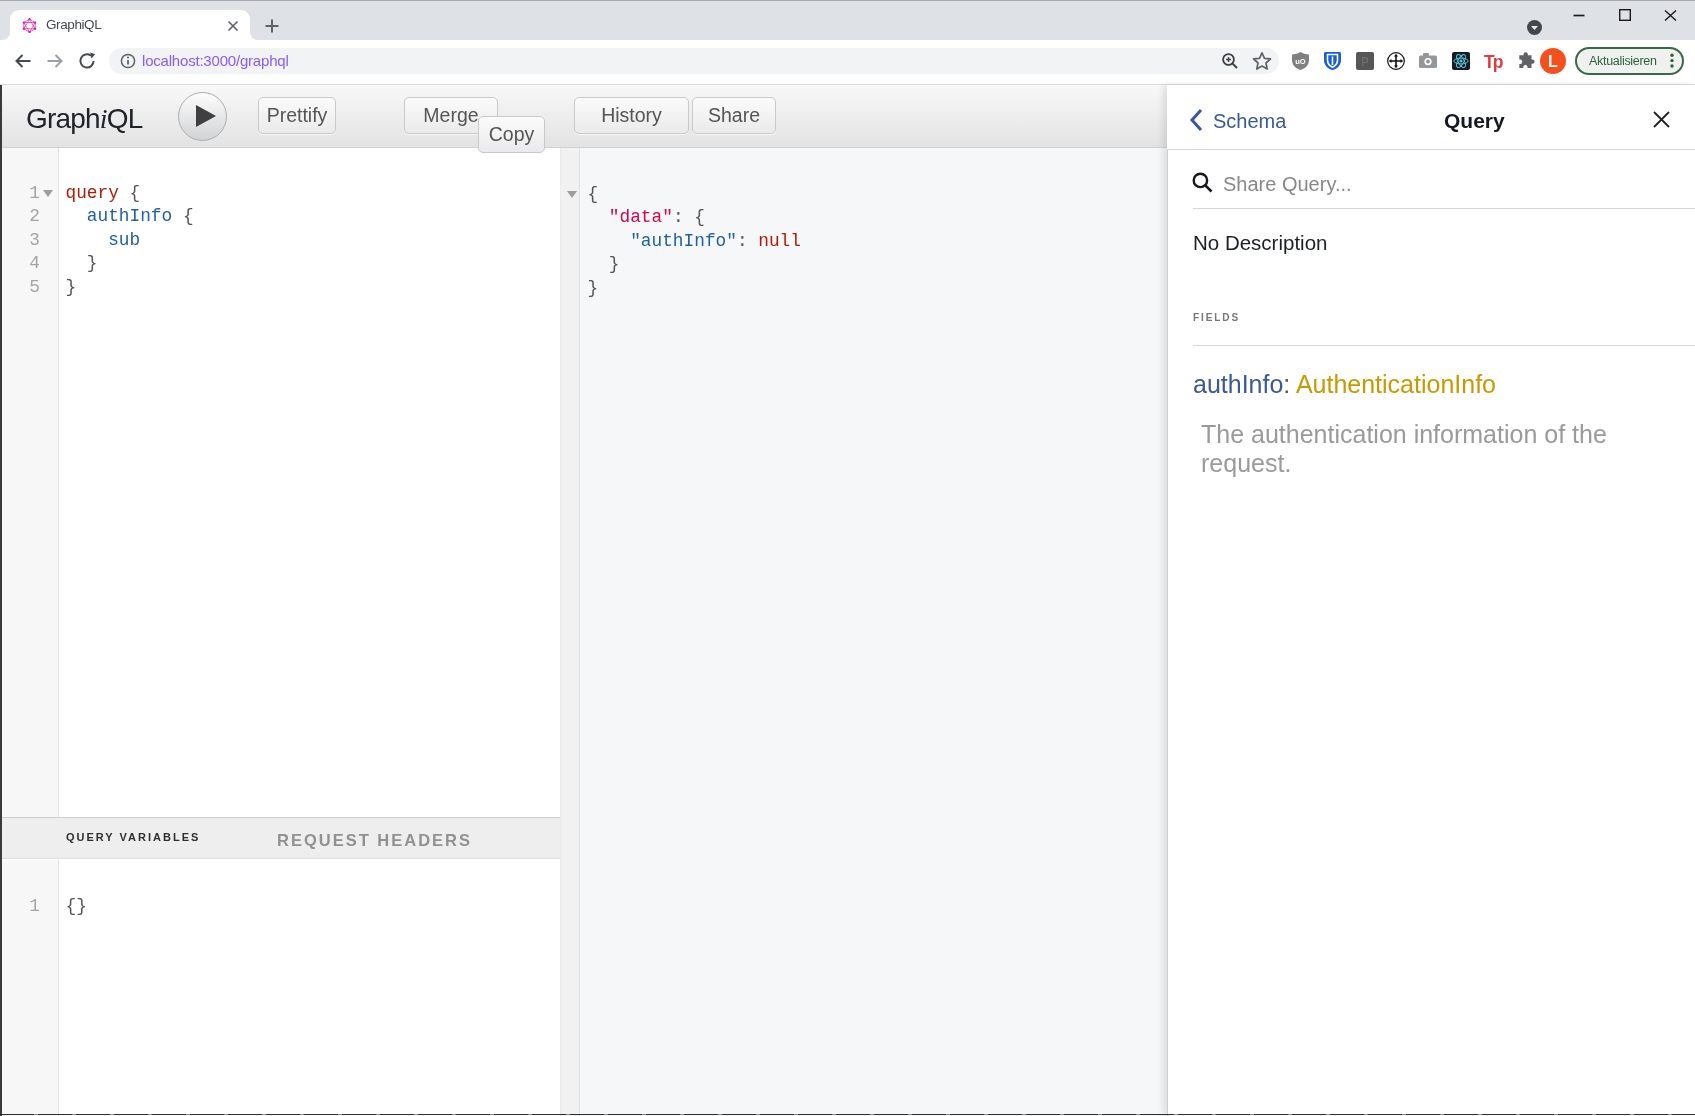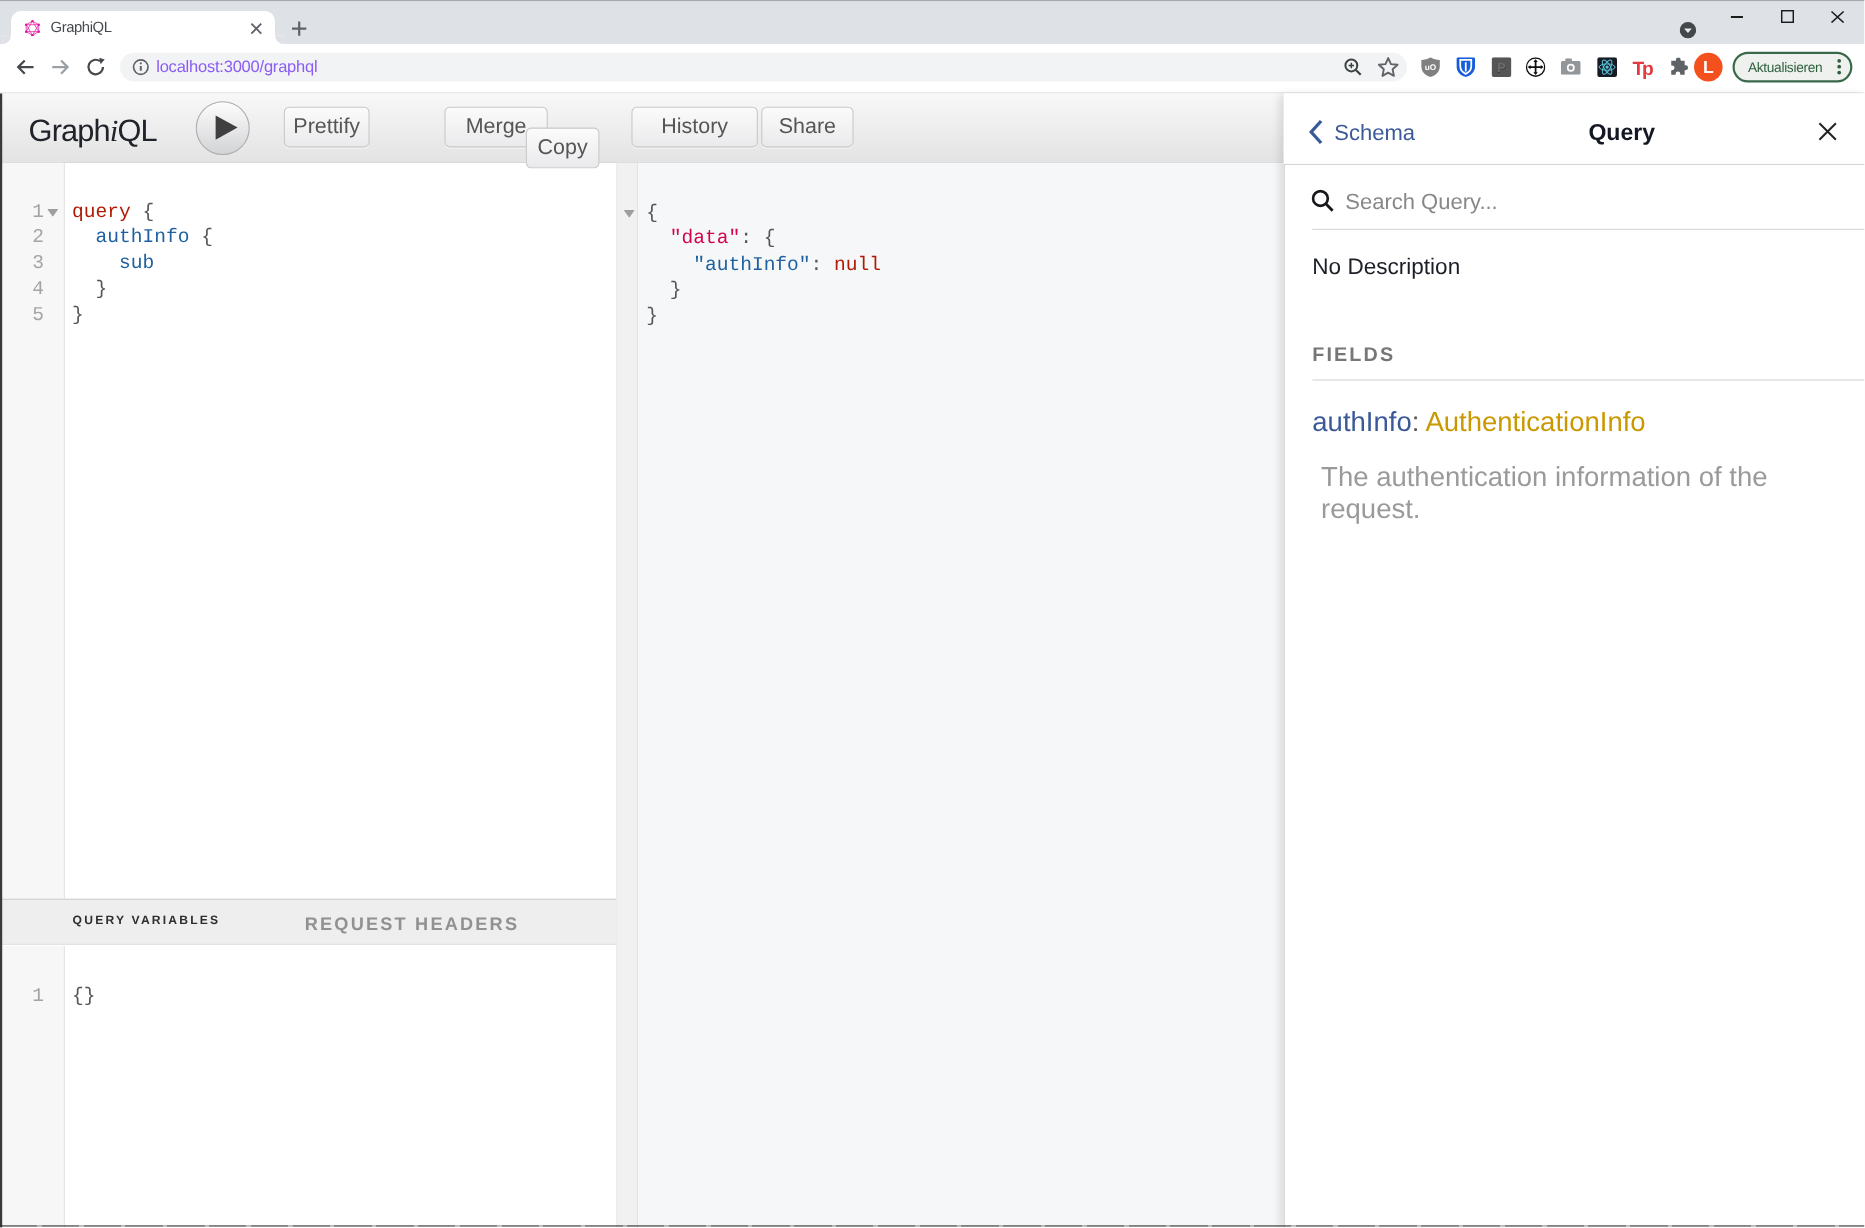--- a/index.html
+++ b/index.html
@@ -43,21 +43,21 @@
 .pun { color:#555; }
 .def { color:#D2054E; }
 
 #docpanel { left:1167px; top:85px; width:528px; height:1031px; background:#fff; border-left:1px solid #cfcfcf; box-shadow:-4px 0 7px rgba(0,0,0,0.10); }
 #dochead { left:1167px; top:85px; width:528px; height:65px; background:#fff; border-bottom:1px solid #d6d6d6; }
 #schema { left:1213px; top:110px; font-size:20px; color:#3B5998; }
 #qtitle { left:1444px; top:109px; font-size:21px; font-weight:bold; color:#141823; }
 #searchph { left:1223px; top:173px; font-size:20px; color:#888; }
 #searchline { left:1193px; top:208px; width:502px; height:1px; background:#d6d6d6; }
 #nodesc { left:1193px; top:231px; font-size:20.5px; color:#1c1f26; }
-#fields { left:1193px; top:312px; font-size:18px; font-weight:bold; letter-spacing:1.9px; color:#777; }
+#fields { left:1193px; top:312px; font-size:10px; font-weight:bold; letter-spacing:1.9px; color:#777; }
 #fieldline { left:1193px; top:345px; width:502px; height:1px; background:#d6d6d6; }
 #fielditem { left:1193px; top:370px; font-size:25px; }
 #fielddesc { left:1201px; top:420px; font-size:25px; color:#9a9a9a; }
 .fname { color:#3B5998; }
 .ftype { color:#CA9800; }
 #leftedge { left:0; top:85px; width:1.5px; height:1031px; background:#3a3a3a; }
 #botline { left:0px; top:1113.5px; width:1695px; height:1.8px; background:repeating-linear-gradient(90deg,#2e2e2e 0 34px,rgba(46,46,46,0.55) 34px 38px); }
 </style>
 </head>
 <body>
@@ -107,21 +107,21 @@
 <div class="abs mono" id="rcode"><span class="pun">{</span>
   <span class="def">"data"</span><span class="pun">: {</span>
     <span class="prop">"authInfo"</span><span class="pun">:</span> <span class="kw">null</span>
   <span class="pun">}</span>
 <span class="pun">}</span></div>
 
 <div class="abs" id="docpanel"></div>
 <div class="abs" id="dochead"></div>
 <div class="abs" id="schema">Schema</div>
 <div class="abs" id="qtitle">Query</div>
-<div class="abs" id="searchph">Search Query...</div>
+<div class="abs" id="searchph">Share Query...</div>
 <div class="abs" id="searchline"></div>
 <div class="abs" id="nodesc">No Description</div>
 <div class="abs" id="fields">FIELDS</div>
 <div class="abs" id="fieldline"></div>
 <div class="abs" id="fielditem"><span class="fname">authInfo</span><span class="pun">: </span><span class="ftype">AuthenticationInfo</span></div>
 <div class="abs" id="fielddesc">The authentication information of the request.</div>
 <div class="abs" id="leftedge"></div>
 <div class="abs" id="botline"></div>
 
 <svg class="abs" style="left:22px;top:18px;opacity:0.93;" width="15" height="15" viewBox="0 0 100 100">

